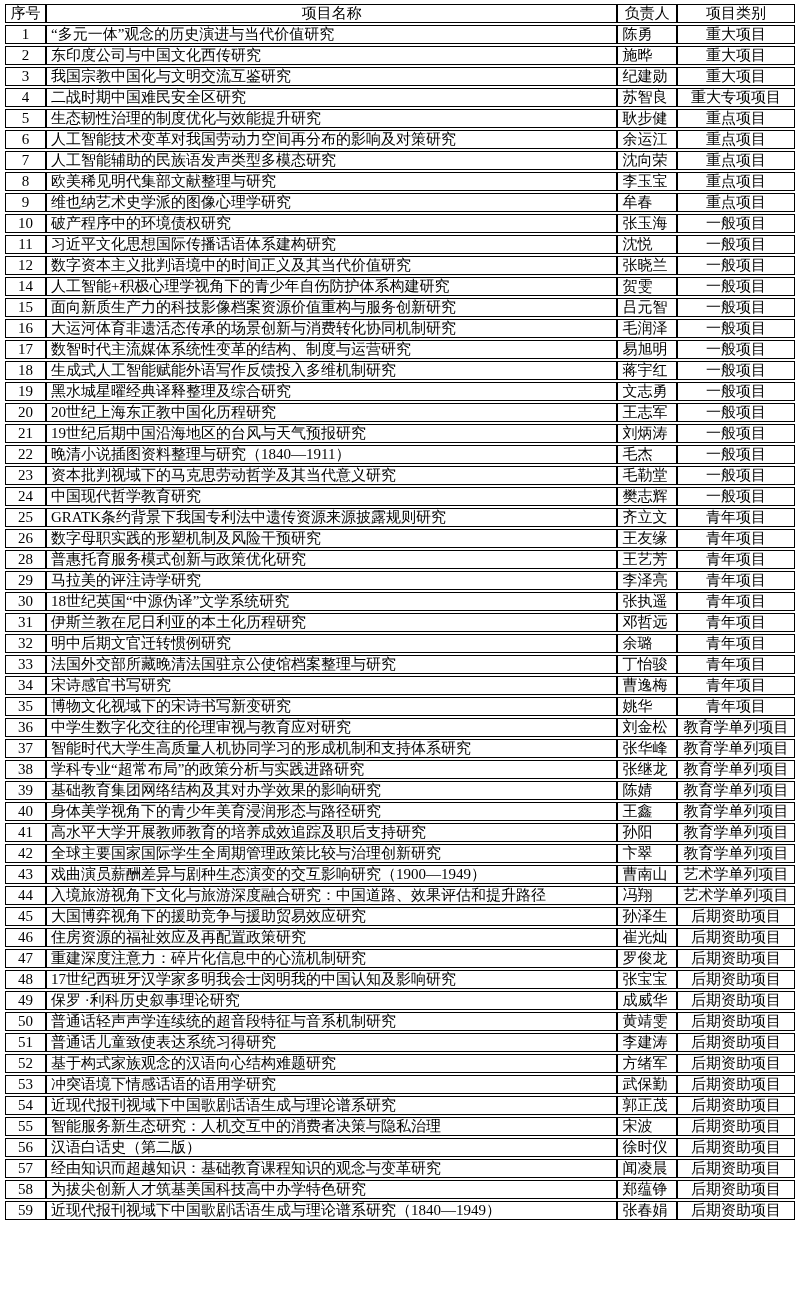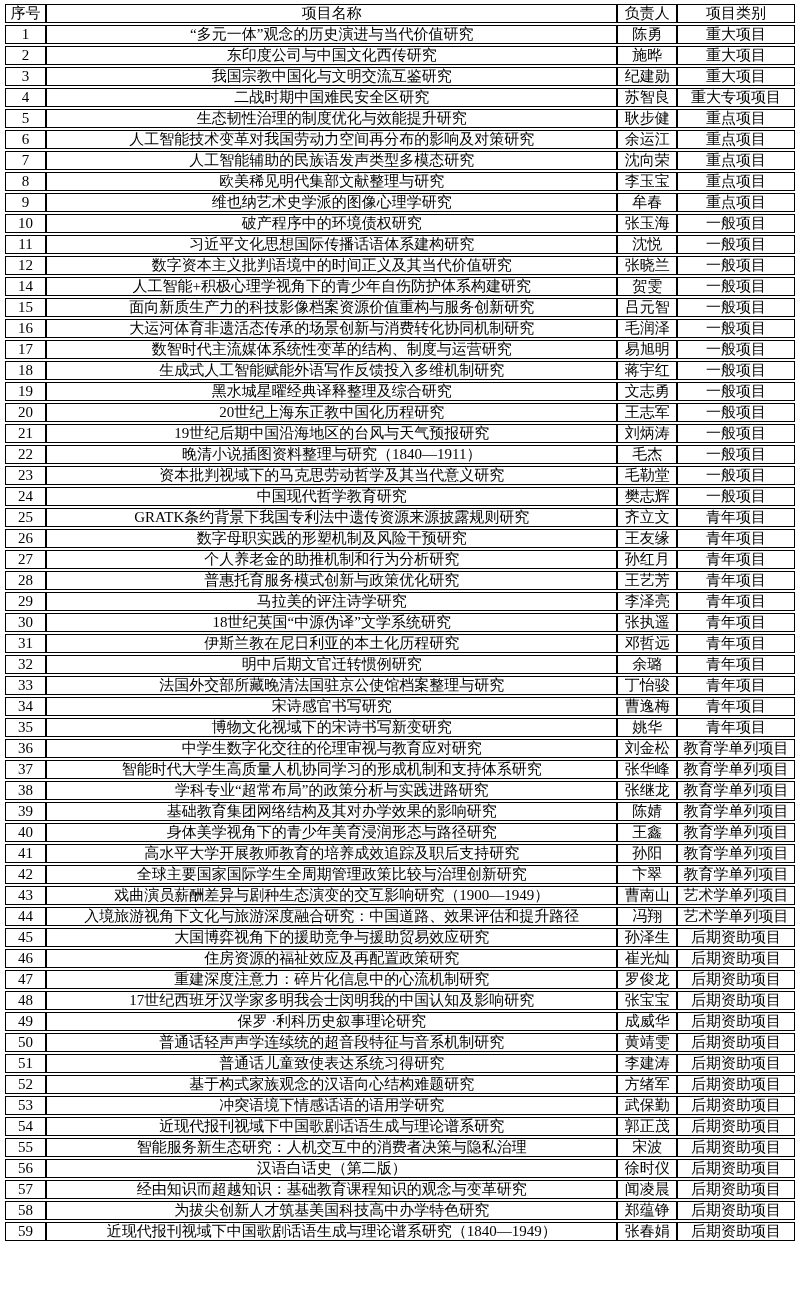--- a/index.html
+++ b/index.html
@@ -33,22 +33,22 @@
     padding: 0 4px;
     overflow: hidden;
     white-space: nowrap;
     box-sizing: content-box;
   }
   col.c-no       { width: 40px; }
   col.c-name     { width: 557px; }
   col.c-leader   { width: 58px; }
   col.c-category { width: 115px; }
   .cell-no       { text-align: center; }
-  .cell-name     { text-align: center; }
-  .cell-leader   { text-align: center; }
+  .cell-name     { text-align: left; }
+  .cell-leader   { }
   .cell-category { text-align: center; }
   th.cell-no, th.cell-name, th.cell-leader, th.cell-category { text-align: center; }
 </style>
 </head>
 <body>
 
 <div class="page">
   <table class="project-table">
     <colgroup>
       <col class="c-no">
@@ -209,26 +209,20 @@
           <td class="cell-leader">齐立文</td>
           <td class="cell-category">青年项目</td>
         </tr>
         <tr>
           <td class="cell-no">26</td>
           <td class="cell-name">数字母职实践的形塑机制及风险干预研究</td>
           <td class="cell-leader">王友缘</td>
           <td class="cell-category">青年项目</td>
         </tr>
         <tr>
-          <td class="cell-no">27</td>
-          <td class="cell-name">个人养老金的助推机制和行为分析研究</td>
-          <td class="cell-leader">孙红月</td>
-          <td class="cell-category">青年项目</td>
-        </tr>
-        <tr>
           <td class="cell-no">28</td>
           <td class="cell-name">普惠托育服务模式创新与政策优化研究</td>
           <td class="cell-leader">王艺芳</td>
           <td class="cell-category">青年项目</td>
         </tr>
         <tr>
           <td class="cell-no">29</td>
           <td class="cell-name">马拉美的评注诗学研究</td>
           <td class="cell-leader">李泽亮</td>
           <td class="cell-category">青年项目</td>

